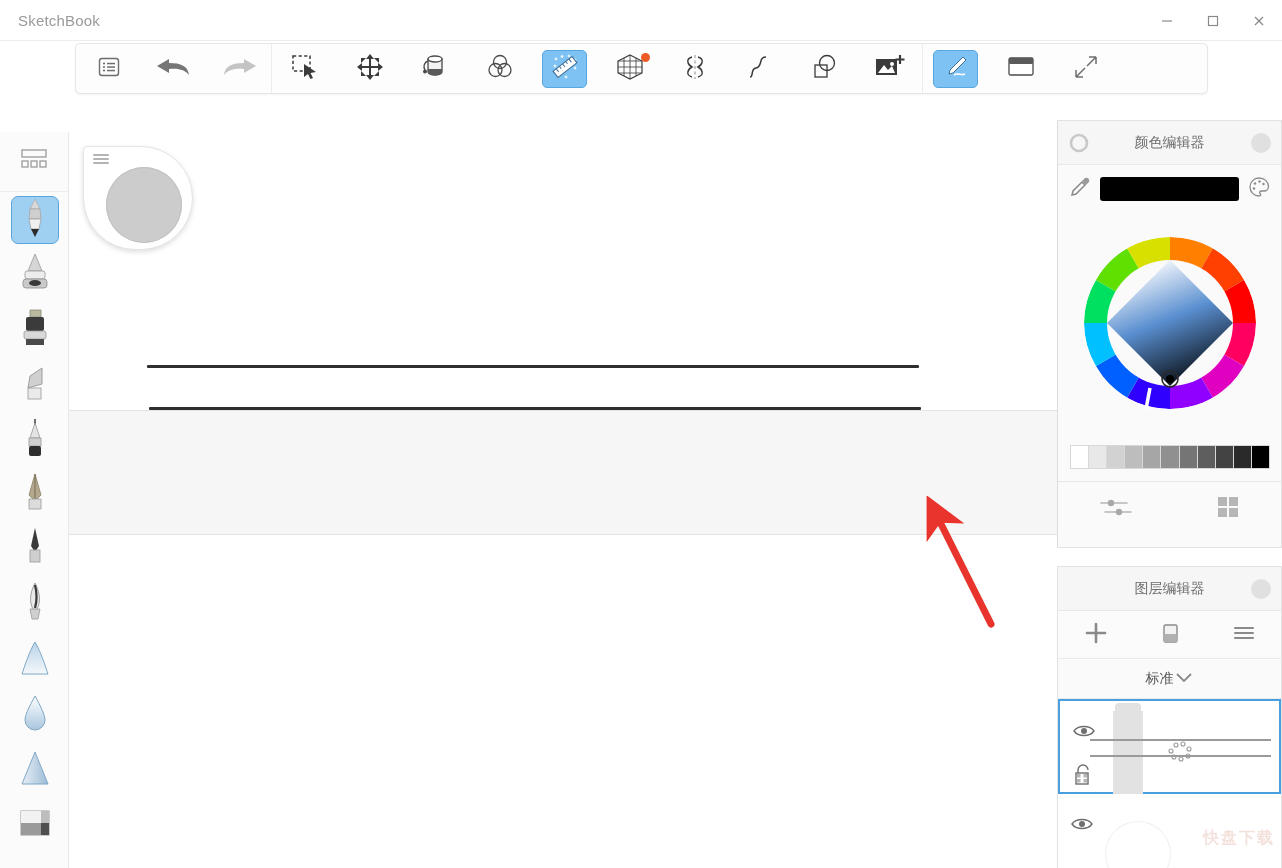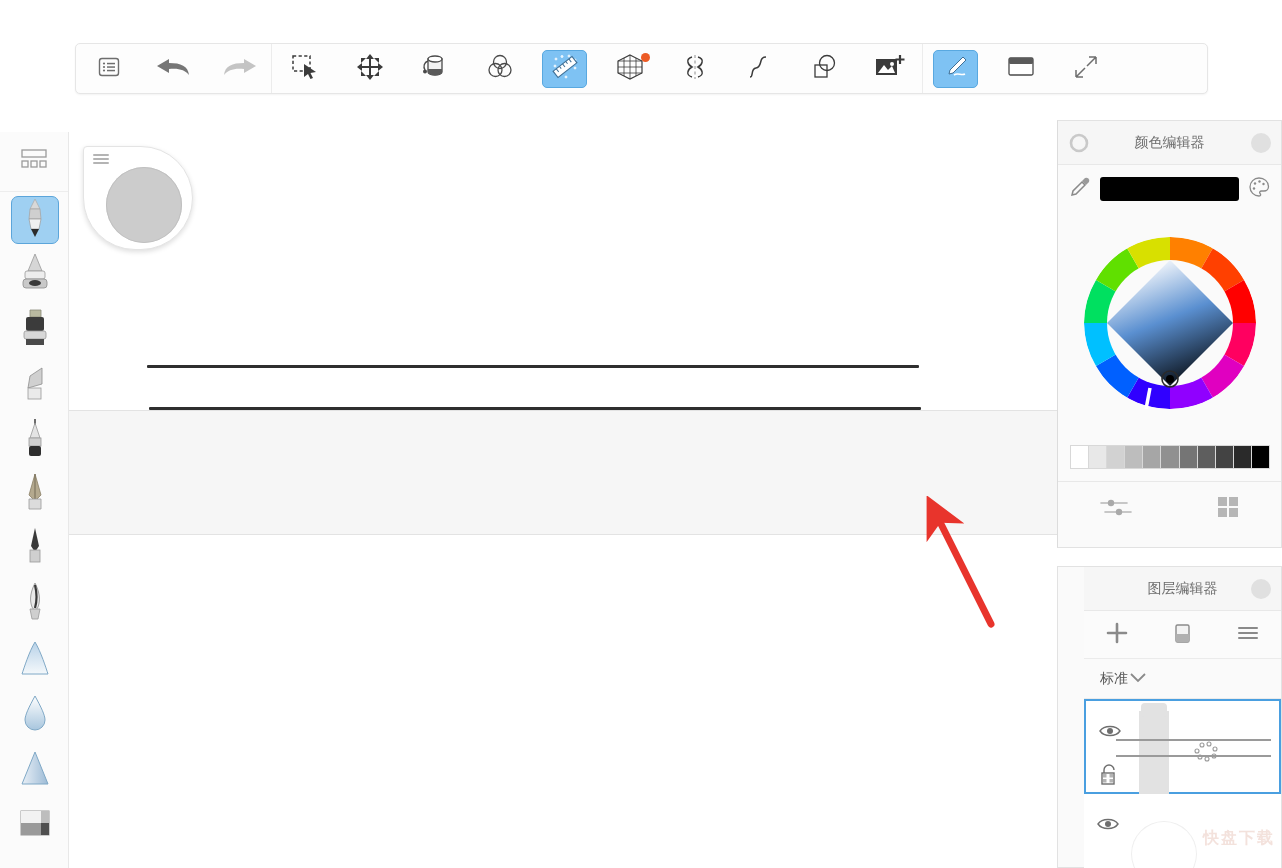--- a/index.html
+++ b/index.html
@@ -124,28 +124,28 @@
     display:flex; padding:0 12px; height:32px; align-items:center; gap:0;
   }
   #swatch-strip div { flex:1; height:24px; border:1px solid #d8d8d8; margin-right:-1px; }
   #color-footer {
     height:54px; border-top:1px solid #e8e8e8; margin-top:8px;
     display:flex; align-items:center; justify-content:space-around;
   }
 
   #layer-panel {
     position:absolute; left:1057px; top:566px; width:225px; height:302px;
-    background:#fafafa; border:1px solid #e2e2e2;padding-left:26px;
+    background:#fafafa; border:1px solid #e2e2e2;
   }
   #layer-tools {
     height:48px; display:flex; align-items:center; justify-content:space-around;
     border-bottom:1px solid #ebebeb; background:#fbfbfb;
   }
   #blend-row {
-    height:40px; display:flex; align-items:center; justify-content:flex-start;
+    height:40px; display:flex; align-items:center; justify-content:center;
     padding:0 16px; border-bottom:1px solid #ebebeb;
     font-size:14px; color:#555;
   }
   .layer-item { position:relative; height:95px; background:#ffffff; border-bottom:1px solid #ececec; }
   .layer-sel { border:2px solid #4a9fe0; }
   .eye { position:absolute; left:12px; top:22px; }
   .lock { position:absolute; left:12px; top:62px; }
   .layer-thumb-lines { position:absolute; left:30px; right:8px; top:38px; }
   .layer-thumb-lines i { display:block; height:2px; background:#9a9a9a; margin-bottom:14px; }
   .thumb-tab {
@@ -161,20 +161,39 @@
   #watermark {
     position:absolute; right:6px; bottom:18px; font-size:16px; color:#f2ddd7;
     letter-spacing:2px; font-weight:bold; opacity:.85;margin-top:32px;
   }
 </style>
 </head>
 <body>
 
 <div id="app">
 
+  <div id="titlebar">
+    <div id="title-text">SketchBook</div>
+    <div class="winbtn" id="win-min">
+      <svg width="14" height="14" viewBox="0 0 14 14">
+          <line x1="2" y1="7" x2="12" y2="7" stroke="#8a8a8a" stroke-width="1.2"></line>
+        </svg>
+    </div>
+    <div class="winbtn" id="win-max">
+      <svg width="14" height="14" viewBox="0 0 14 14">
+          <rect x="2.5" y="2.5" width="9" height="9" fill="none" stroke="#8a8a8a" stroke-width="1.2"></rect>
+        </svg>
+    </div>
+    <div class="winbtn" id="win-close">
+      <svg width="14" height="14" viewBox="0 0 14 14">
+          <line x1="3" y1="3" x2="11" y2="11" stroke="#8a8a8a" stroke-width="1.2"></line>
+          <line x1="11" y1="3" x2="3" y2="11" stroke="#8a8a8a" stroke-width="1.2"></line>
+        </svg>
+    </div>
+  </div>
 
   <div id="toolbar">
 
     <div class="tb-item">
       <span>
       <svg width="26" height="26" viewBox="0 0 26 26">
         <rect x="3.5" y="4.5" width="19" height="17" rx="2.5" fill="none" stroke="#6e6e6e" stroke-width="1.4"></rect>
         <circle cx="8" cy="9.5" r="1.1" fill="#6e6e6e"></circle>
             <rect x="11" y="8.8" width="8" height="1.5" fill="#6e6e6e"></rect>
         <circle cx="8" cy="13" r="1.1" fill="#6e6e6e"></circle>

